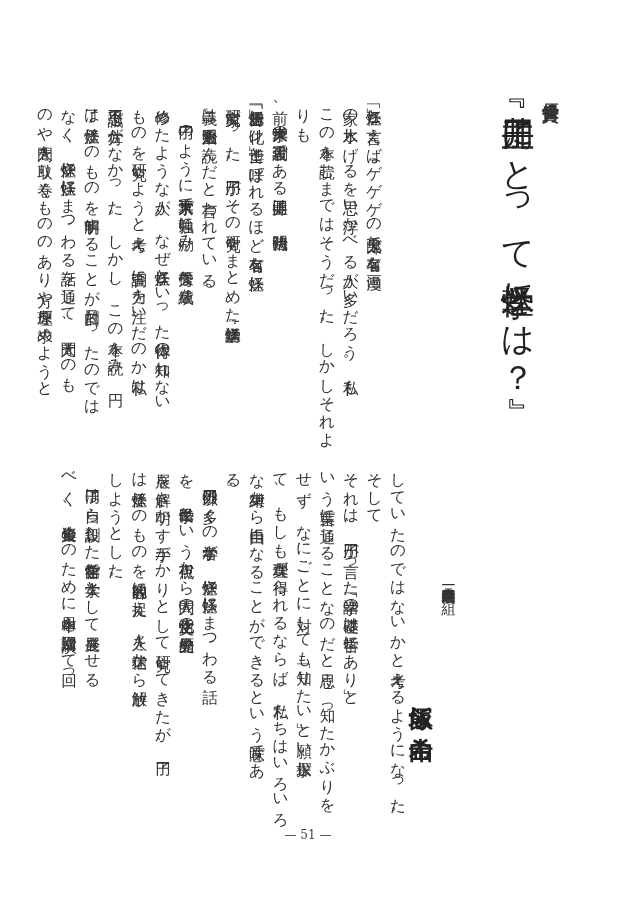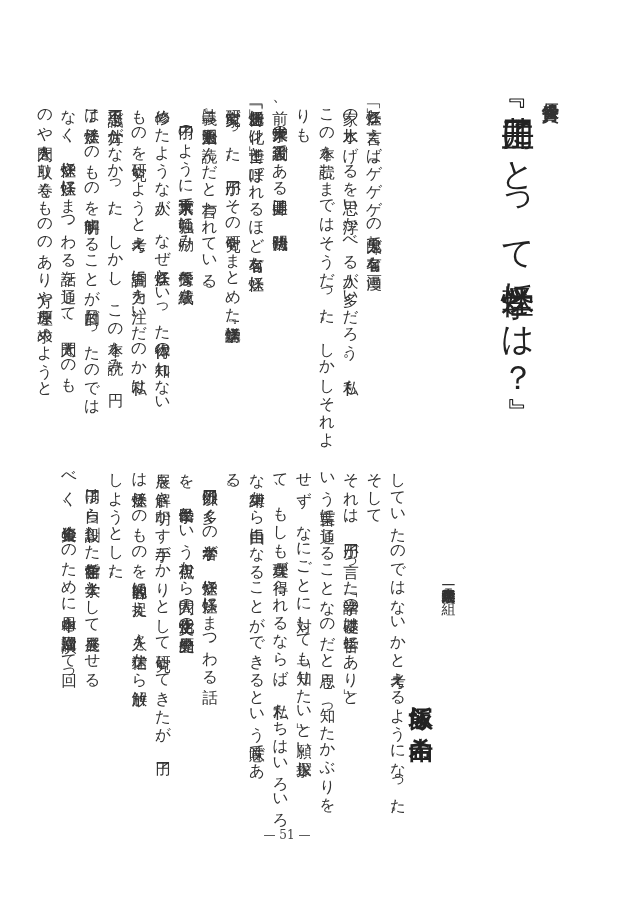--- a/index.html
+++ b/index.html
@@ -14,21 +14,21 @@
   .author { position: absolute; left: 405px; top: 688px; font-size: 24px; font-weight: bold;
             font-family: "DejaVu Sans", sans-serif; color: #222; }
   .author span { display: inline-block; }
   .author .gap { height: 30px; }
   .block { position: absolute; font-size: 15.6px; line-height: 23.5px; letter-spacing: 0.25px;
            color: #333; }
   .block-top { right: 252px; top: 98px; height: 345px; }
   .block-bottom { right: 228px; top: 462px; height: 360px; }
   .block p { margin: 0; }
   .page-no { position: absolute; left: 0; width: 574px; top: 828px; text-align: center;
-             font-size: 12px; color: #444; }
+             font-size: 12px; color: #444; padding-left: 21px; }
 </style>
 </head>
 <body>
 
 <div>
 
   <div class="award vert">優秀賞</div>
 
   <h1 class="title vert" style="margin:0;font-weight:normal;">『井上円了にとって妖怪学とは？』</h1>
 

